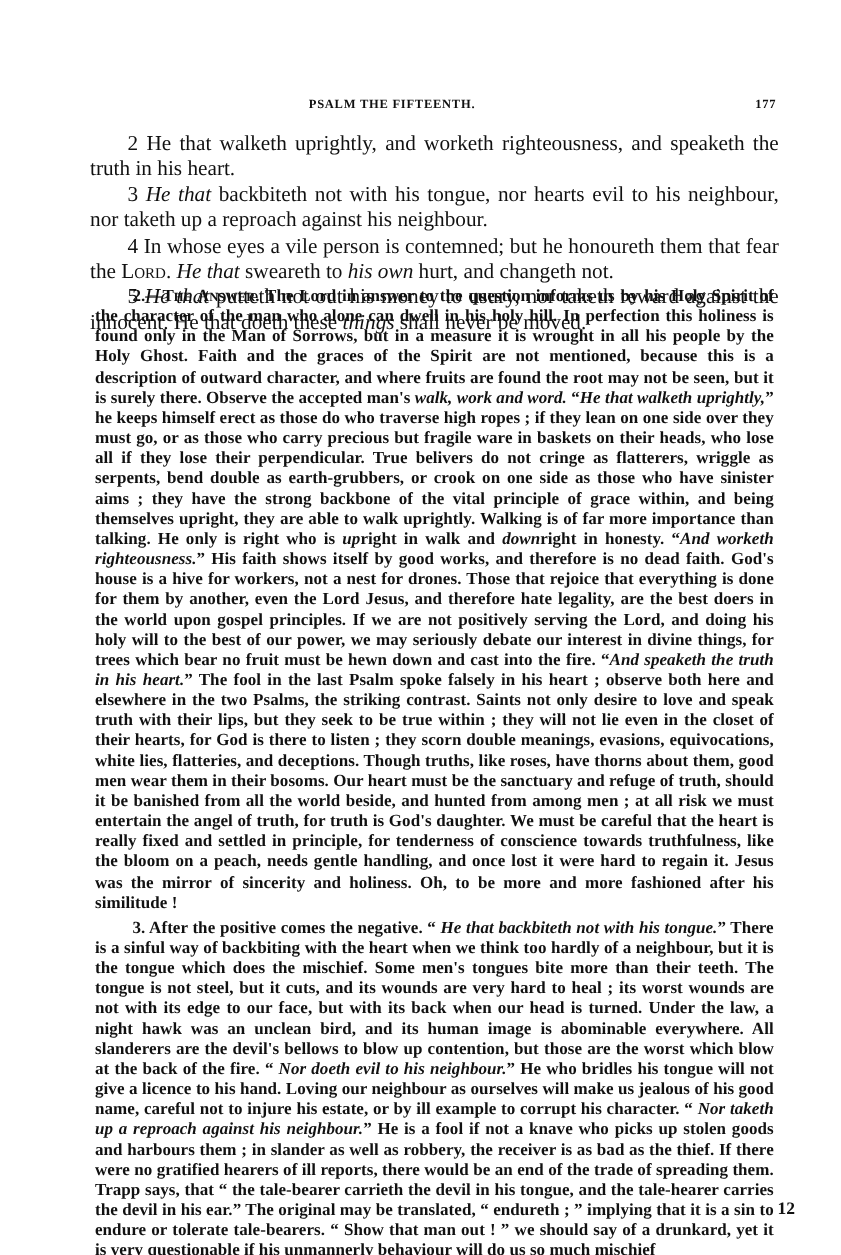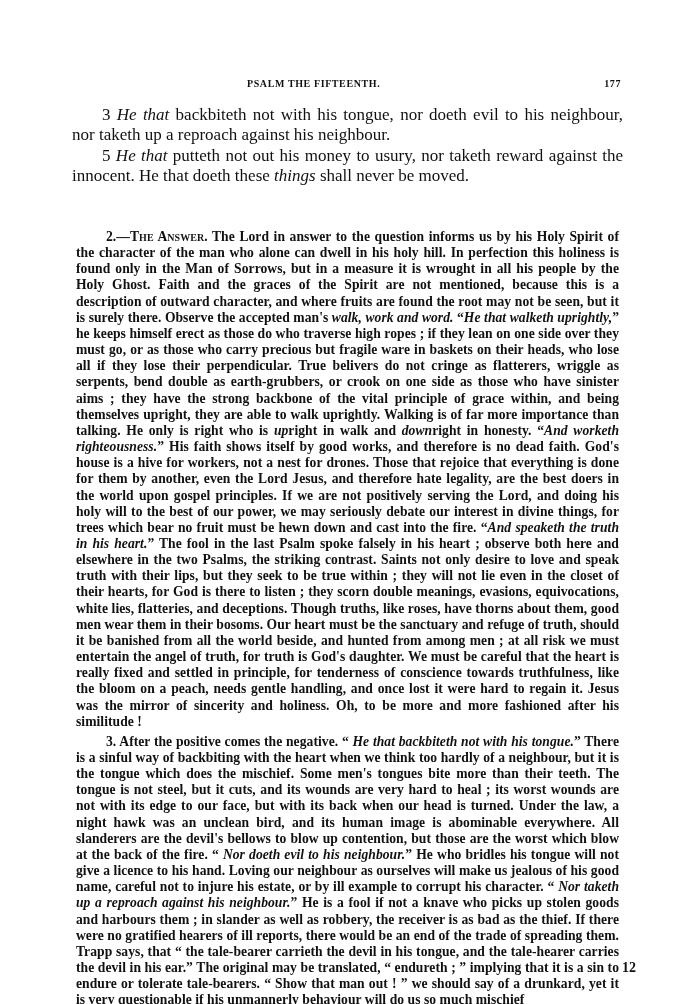--- a/index.html
+++ b/index.html
@@ -35,21 +35,23 @@
 </head>
 <body>
 
 <div class="page">
   <div class="running-head">
     <span class="title">PSALM THE FIFTEENTH.</span>
     <span class="folio">177</span>
   </div>
 
   <div class="verses" id="verses">
-      <p><span>3 </span><i>He that</i><span> backbiteth not with his tongue, nor doeth evil to his neighbour, nor taketh up a reproach against his neighbour.</span></p>
+      <p><span>2 </span><span>He that walketh uprightly, and worketh righteousness, and speaketh the truth in his heart.</span></p>
+      <p><span>3 </span><i>He that</i><span> backbiteth not with his tongue, nor hearts evil to his neighbour, nor taketh up a reproach against his neighbour.</span></p>
+      <p><span>4 </span><span>In whose eyes a vile person is contemned; but he honoureth them that fear the </span><span class="sc">Lord</span><span>. </span><i>He that</i><span> sweareth to </span><i>his own</i><span> hurt, and changeth not.</span></p>
       <p><span>5 </span><i>He that</i><span> putteth not out his money to usury, nor taketh reward against the innocent. He that doeth these </span><i>things</i><span> shall never be moved.</span></p>
     </div>
 
   <div class="commentary" id="commentary">
       <p><span>2.—</span><span class="sc">The Answer</span><span>.  The Lord in answer to the question informs us by his Holy Spirit of the character of the man who alone can dwell in his holy hill.  In perfection this holiness is found only in the Man of Sorrows, but in a measure it is wrought in all his people by the Holy Ghost.  Faith and the graces of the Spirit are not mentioned, because this is a description of outward character, and where fruits are found the root may not be seen, but it is surely there.  Observe the accepted man's </span><i>walk, work and word.</i><span>  “</span><i>He that walketh uprightly,</i><span>” he keeps himself erect as those do who traverse high ropes ;  if they lean on one side over they must go, or as those who carry precious but fragile ware in baskets on their heads, who lose all if they lose their perpendicular.  True belivers do not cringe as flatterers, wriggle as serpents, bend double as earth-grubbers, or crook on one side as those who have sinister aims ; they have the strong backbone of the vital principle of grace within, and being themselves upright, they are able to walk uprightly.  Walking is of far more importance than talking.  He only is right who is </span><i>up</i><span>right in walk and </span><i>down</i><span>right in honesty.  “</span><i>And worketh righteousness.</i><span>”  His faith shows itself by good works, and therefore is no dead faith.  God's house is a hive for workers, not a nest for drones.  Those that rejoice that everything is done for them by another, even the Lord Jesus, and therefore hate legality, are the best doers in the world upon gospel principles.  If we are not positively serving the Lord, and doing his holy will to the best of our power, we may seriously debate our interest in divine things, for trees which bear no fruit must be hewn down and cast into the fire.  “</span><i>And speaketh the truth in his heart.</i><span>”  The fool in the last Psalm spoke falsely in his heart ; observe both here and elsewhere in the two Psalms, the striking contrast.  Saints not only desire to love and speak truth with their lips, but they seek to be true within ;  they will not lie even in the closet of their hearts, for God is there to listen ; they scorn double meanings, evasions, equivocations, white lies, flatteries, and deceptions.  Though truths, like roses, have thorns about them, good men wear them in their bosoms.  Our heart must be the sanctuary and refuge of truth, should it be banished from all the world beside, and hunted from among men ;  at all risk we must entertain the angel of truth, for truth is God's daughter.  We must be careful that the heart is really fixed and settled in principle, for tenderness of conscience towards truthfulness, like the bloom on a peach, needs gentle handling, and once lost it were hard to regain it.  Jesus was the mirror of sincerity and holiness.  Oh, to be more and more fashioned after his similitude !</span></p>
       <p><span>3.  After the positive comes the negative.  “ </span><i>He that backbiteth not with his tongue.</i><span>” There is a sinful way of backbiting with the heart when we think too hardly of a neighbour, but it is the tongue which does the mischief.  Some men's tongues bite more than their teeth.  The tongue is not steel, but it cuts, and its wounds are very hard to heal ;  its worst wounds are not with its edge to our face, but with its back when our head is turned.  Under the law, a night hawk was an unclean bird, and its human image is abominable everywhere.  All slanderers are the devil's bellows to blow up contention, but those are the worst which blow at the back of the fire.  “ </span><i>Nor doeth evil to his neighbour.</i><span>”  He who bridles his tongue will not give a licence to his hand.  Loving our neighbour as ourselves will make us jealous of his good name, careful not to injure his estate, or by ill example to corrupt his character.  “ </span><i>Nor taketh up a reproach against his neighbour.</i><span>”  He is a fool if not a knave who picks up stolen goods and harbours them ;  in slander as well as robbery, the receiver is as bad as the thief.  If there were no gratified hearers of ill reports, there would be an end of the trade of spreading them.  Trapp says, that “ the tale-bearer carrieth the devil in his tongue, and the tale-hearer carries the devil in his ear.”  The original may be translated, “ endureth ; ” implying that it is a sin to endure or tolerate tale-bearers.  “ Show that man out ! ” we should say of a drunkard, yet it is very questionable if his unmannerly behaviour will do us so much mischief</span></p>
     </div>
 
   <div class="signature">12</div>
 </div>

